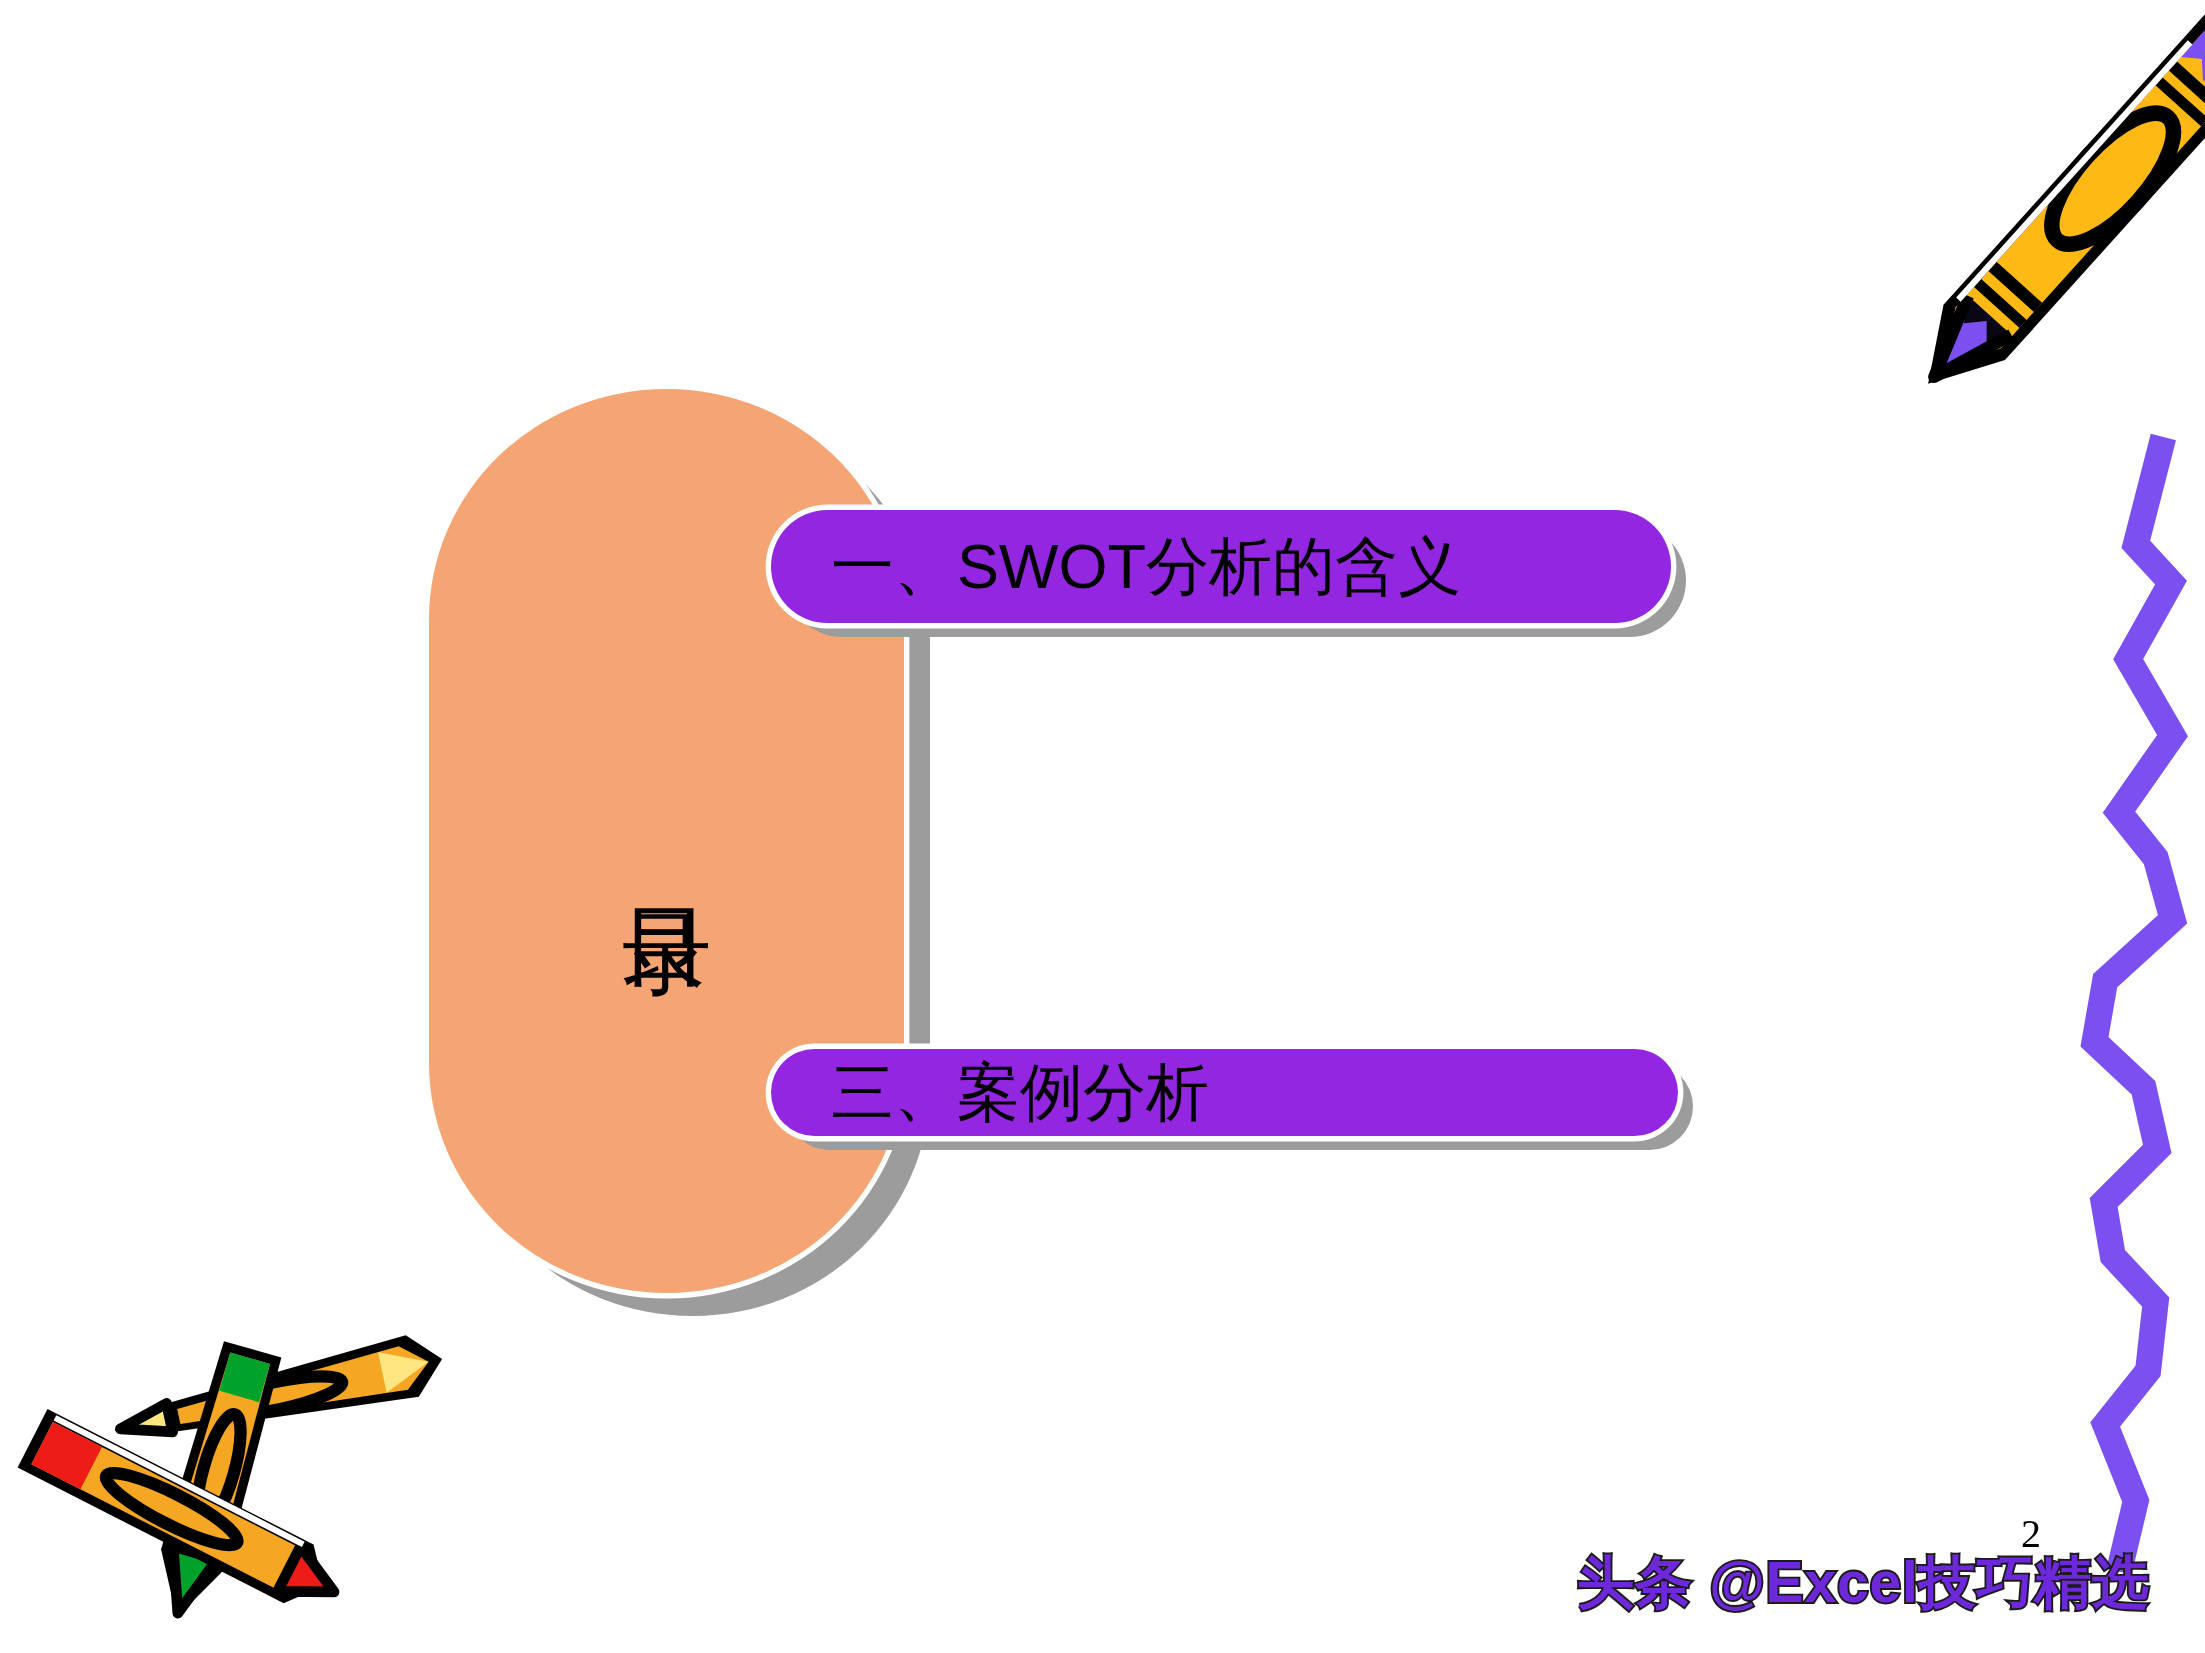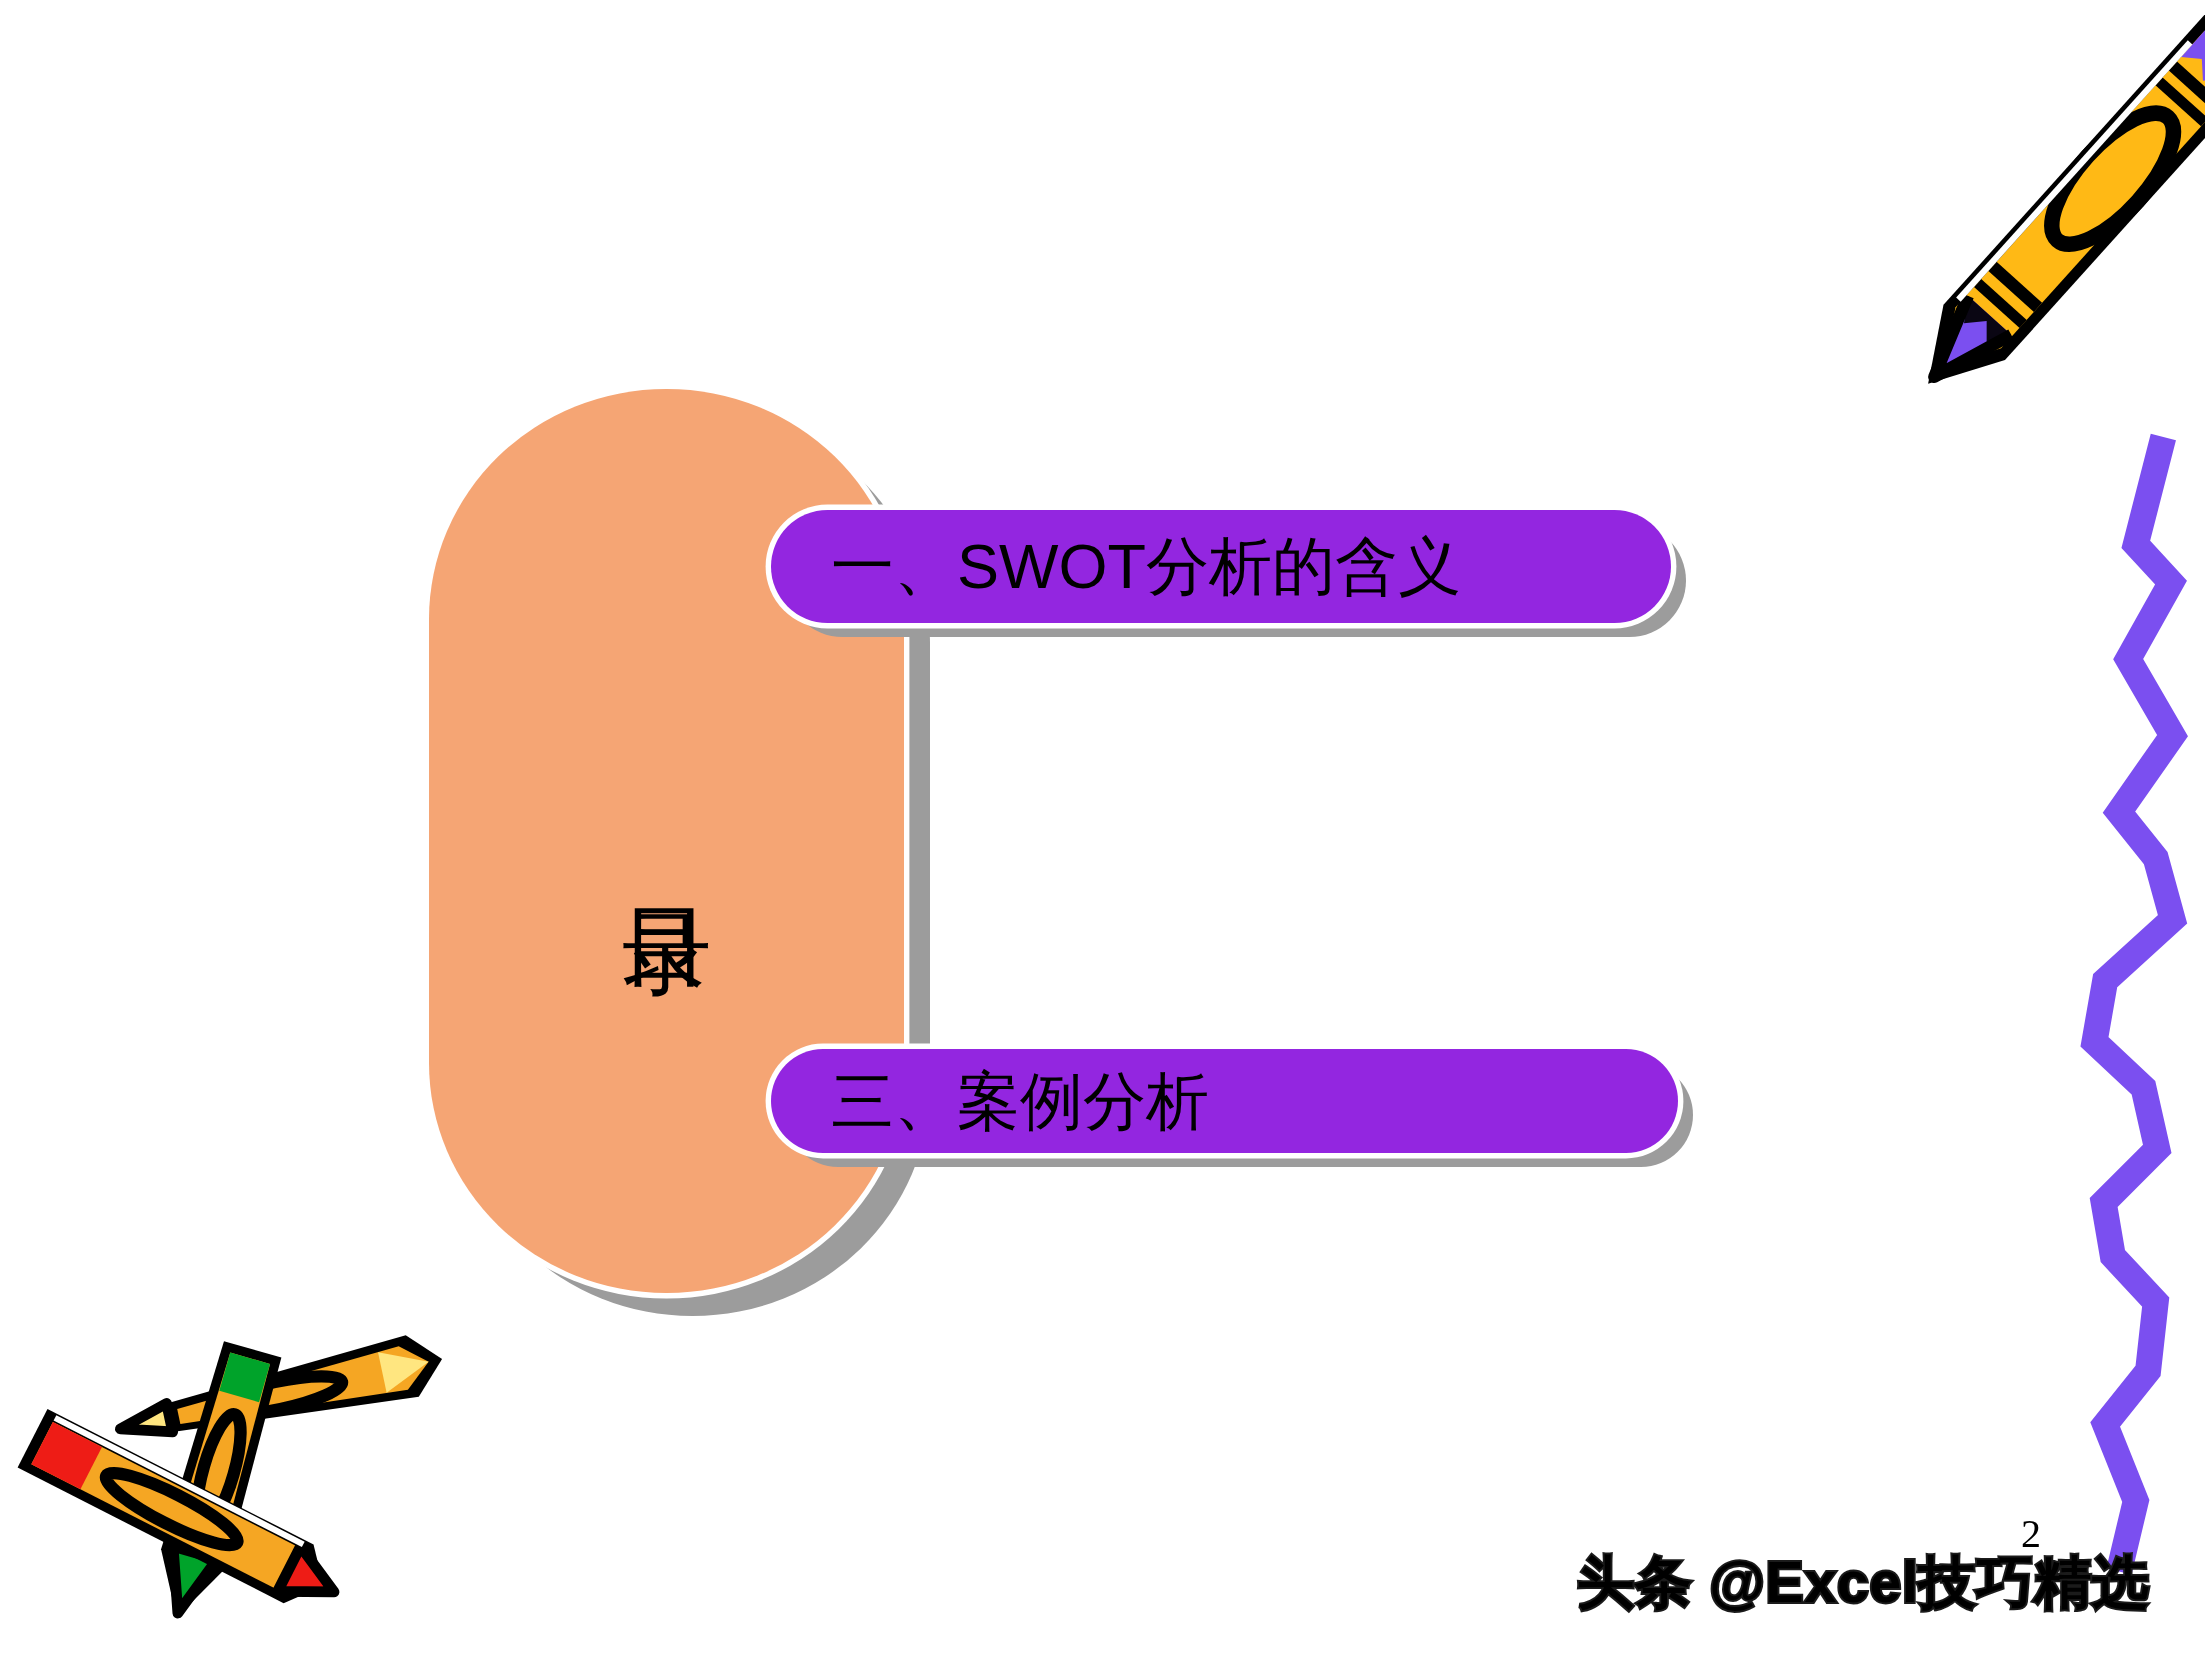--- a/index.html
+++ b/index.html
@@ -96,21 +96,21 @@
     font-family: "Liberation Sans", "DejaVu Sans", sans-serif;
     font-size: 63px;
     line-height: 1;
     white-space: nowrap;
     font-weight: 400;
     user-select: none;
   }
 
   #bar-1-wrap { left: 771px; top: 510px;  width: 900px; height: 113px; }
   #bar-2-wrap { left: 771px; top: 777px; width: 900px; height: 113px; }
-  #bar-3-wrap { left: 771px; top: 1049px; width: 907px; height: 104px; }
+  #bar-3-wrap { left: 771px; top: 1049px; width: 907px; height: 87px; }
 
   
   #crayon-top-right {
     position: absolute;
     left: 1834px;
     top: -7.7px;
     width: 383px;
     height: 567px;
   }
   
@@ -250,16 +250,16 @@
 
   <div class="bar-wrap" id="bar-3-wrap">
     <div class="bar-shadow"></div>
     <div class="bar" id="bar-3" style="background: rgb(147, 38, 224);">
       <span class="bar-text">三、案例分析</span>
     </div>
   </div>
 
   <div id="slide-number">2</div>
 
-  <div id="watermark" style="color: #000000; -webkit-text-stroke: 3.8px rgb(27, 27, 27);">头条 @Excel技巧精选</div>
+  <div id="watermark" style="color: #6d28d9; -webkit-text-stroke: 3.8px rgb(27, 27, 27);">头条 @Excel技巧精选</div>
 
 </div>
 
 
 </body></html>

